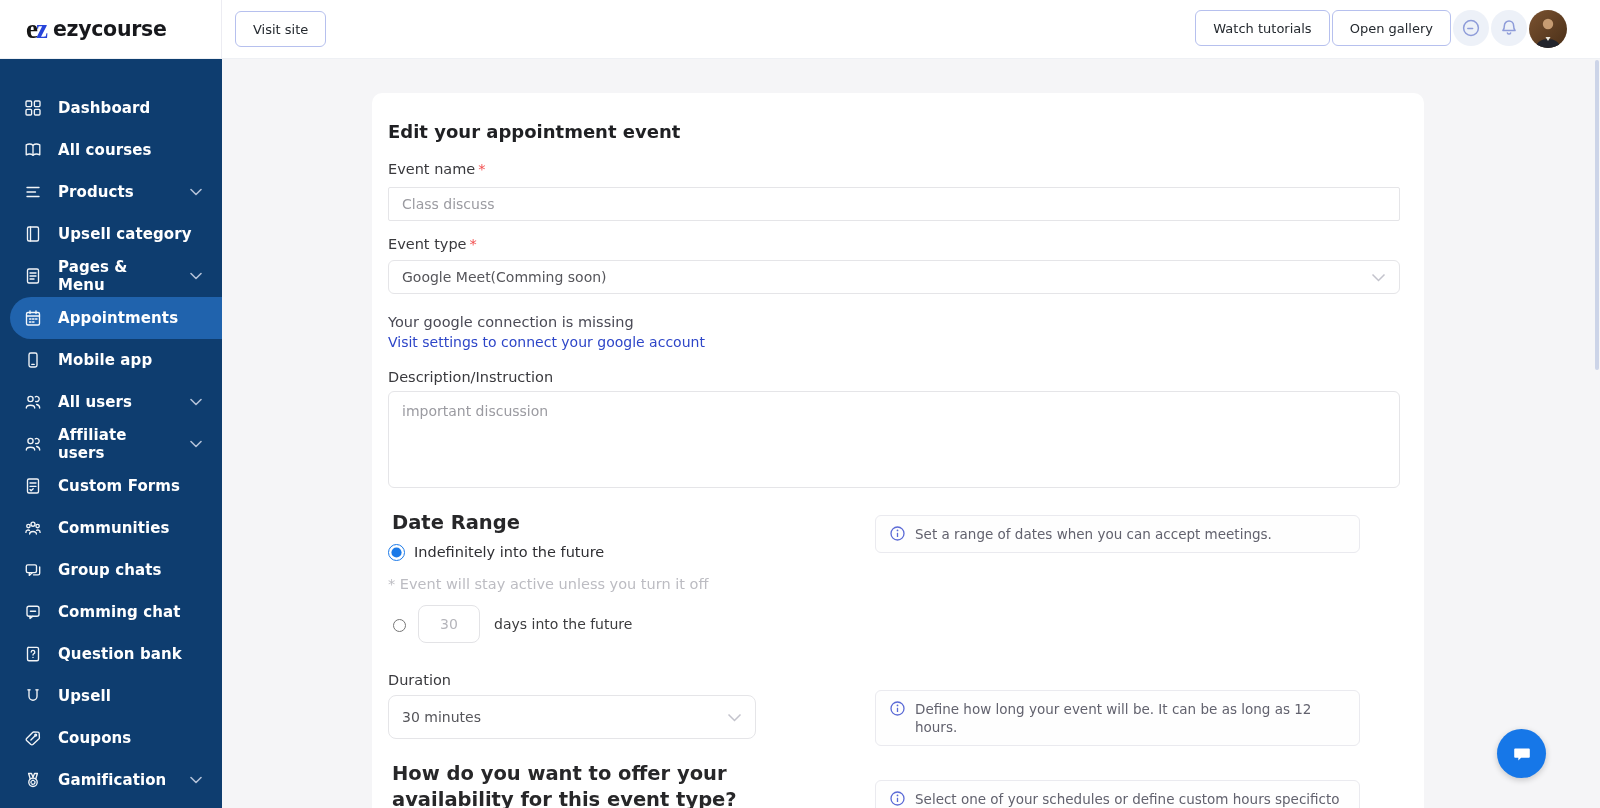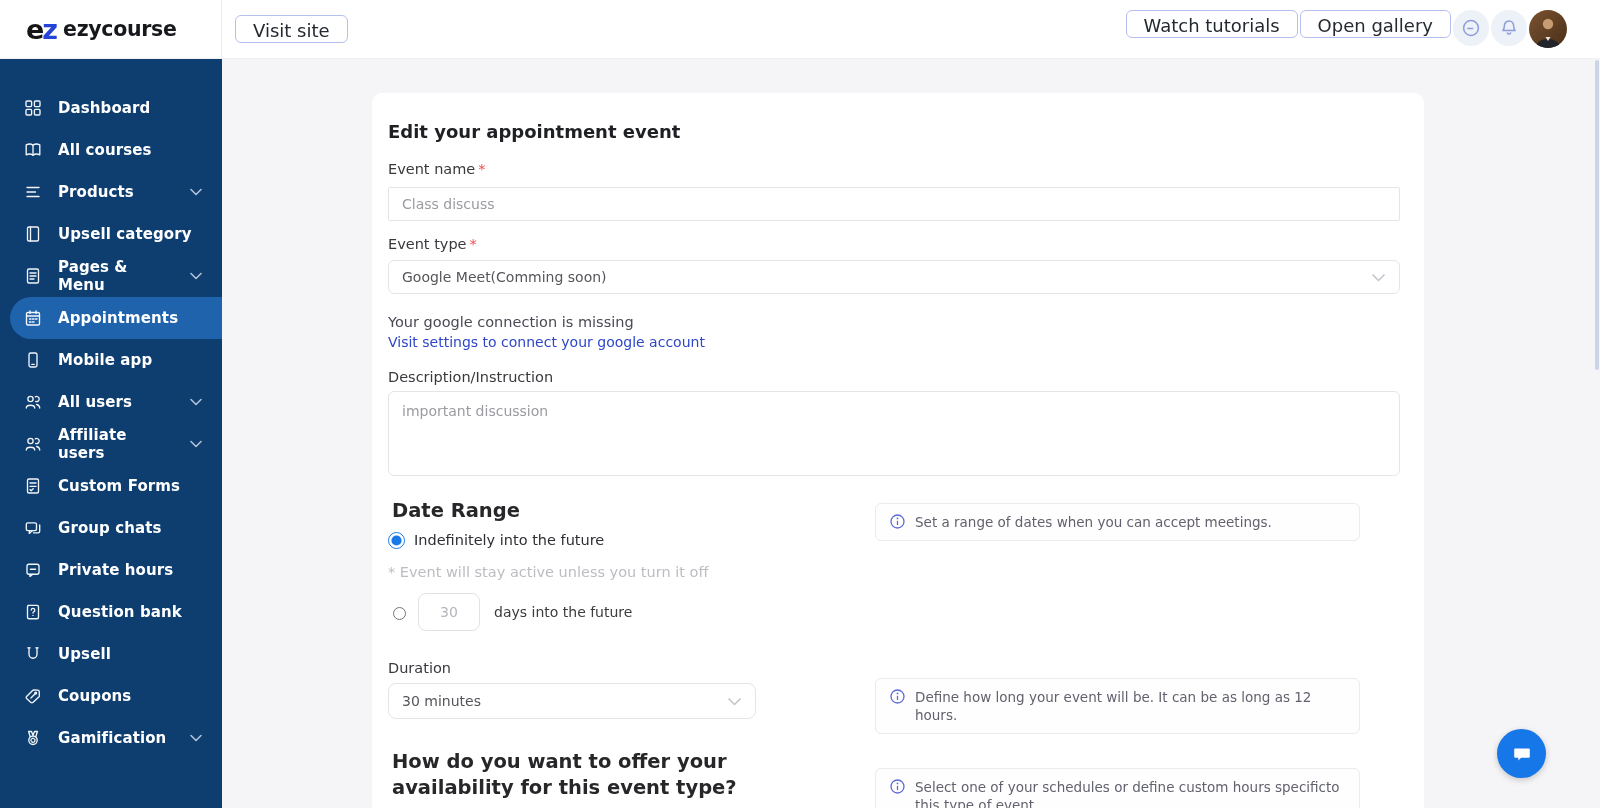--- a/index.html
+++ b/index.html
@@ -4,25 +4,25 @@
 <style>
   * { box-sizing: border-box; }
   html, body { margin:0; padding:0; width:1600px; height:808px; overflow:hidden;
     font-family:"DejaVu Sans","Liberation Sans",sans-serif; background:#fff; }
 
   
   .header { position:absolute; top:0; left:0; width:1600px; height:59px; background:#fff;
     border-bottom:1px solid #eef0f4; display:flex; align-items:center; z-index:5; }
   .logo-area { width:222px; height:100%; display:flex; align-items:center; padding-left:26px;
     border-right:1px solid #ececf2; flex:none; }
-  .logo-mark { font-size:27px; font-weight:800; letter-spacing:-2px; color:#161616; line-height:1; }
+  .logo-mark { font-size:27px; font-weight:800; letter-spacing:-2px; color:#161616; line-height:1;font-family:Liberation Serif, serif; }
   .logo-mark .z { color:#2744da; }
   .logo-text { margin-left:7px; font-size:20.5px; font-weight:700; color:#17181c; letter-spacing:-.3px; }
-  .btn { background:#fff; border:1px solid #b6c0ee; border-radius:6px; height:28px; padding:4px 17px;
-    font-size:18px; color:#24292f; font-weight:500; font-family:inherit; cursor:pointer; }
+  .btn { background:#fff; border:1px solid #b6c0ee; border-radius:6px; height:36px; padding:4px 17px;
+    font-size:13px; color:#24292f; font-weight:500; font-family:inherit; cursor:pointer; }
   .visit-btn { margin-left:13px; }
   .header-right { margin-left:auto; display:flex; gap:2px; padding-right:33px; }
   .icon-circle { width:36px; height:36px; border-radius:50%; background:#edf1f8; display:flex;
     align-items:center; justify-content:center; cursor:pointer; }
   .avatar { width:38px; height:38px; border-radius:50%; overflow:hidden; flex:none; cursor:pointer; }
 
   
   .sidebar { position:absolute; top:59px; left:0; width:222px; height:749px; background:#0e3d6f;
     padding-top:28px; overflow:hidden; }
   .side-item { display:flex; align-items:center; height:42px; padding-left:24px; gap:16px;
@@ -44,21 +44,21 @@
   .text-input { margin-top:8px; width:100%; height:34px; border:1px solid #e5e5e8; border-radius:2px;
     padding:0 13px; font-size:14px; color:#4a4a50; font-family:inherit; outline:none; }
   .text-input::placeholder, textarea::placeholder { color:#9b9ba1; opacity:1; }
   .select { margin-top:6px; width:100%; height:34px; border:1px solid #e5e5e8; border-radius:6px;
     display:flex; align-items:center; padding:0 13px; font-size:14px; color:#55555a; cursor:pointer;
     background:#fff; }
   .select .chev { margin-left:auto; display:flex; }
   .warn-msg { margin-top:19px; font-size:14.5px; color:#4a4a55; line-height:19px; }
   .warn-link { font-size:14px; color:#2e46c8; line-height:19px; cursor:pointer; text-decoration:none;
     display:inline-block; }
-  .textarea { margin-top:4px; width:100%; height:85px; border:1px solid #e5e5e8; border-radius:6px;
+  .textarea { margin-top:4px; width:100%; height:97px; border:1px solid #e5e5e8; border-radius:6px;
     padding:11px 13px; font-size:14px; color:#4a4a50; font-family:inherit; resize:none; outline:none; }
 
   .section { display:flex; align-items:flex-start; }
   .section-left { flex:none; }
   .section-right { width:485px; margin-left:auto; margin-right:40px; flex:none; }
   .sec-title { font-size:19.5px; font-weight:600; color:#272729; line-height:26px; margin:4px; }
   .sub-label { margin-top:5px; font-size:14.5px; font-weight:600; color:#2f2f31; line-height:19px; }
   .radio-row { margin-top:7px; display:flex; align-items:center; gap:9px; }
   .radio-row input[type=radio] { width:17px; height:17px; margin:0; accent-color:#1a79e8; cursor:pointer; }
   .radio-label { font-size:14.5px; color:#2f2f33; line-height:18px; }
@@ -276,39 +276,54 @@
               <polyline points="6,12.6 7.1,13.7 9.2,11.8"></polyline>
             </g>
           </svg>
         </span>
         <span class="side-label">Custom Forms</span>
       </div>
       <div class="side-item">
         <span class="side-icon">
           <svg viewBox="0 0 18 18">
             <g fill="none" stroke="#ffffff" stroke-width="1.35" stroke-linecap="round" stroke-linejoin="round">
+              <circle cx="9" cy="5.2" r="2"></circle>
+              <circle cx="4.4" cy="7" r="1.7"></circle>
+              <circle cx="13.6" cy="7" r="1.7"></circle>
+              <path d="M5.6 15 C5.6 11.6 12.4 11.6 12.4 15"></path>
+              <path d="M1.9 13.4 C1.9 11 4.4 10.7 5.4 11.4"></path>
+              <path d="M16.1 13.4 C16.1 11 13.6 10.7 12.6 11.4"></path>
+            </g>
+          </svg>
+        </span>
+        <span class="side-label">Communities</span>
+      </div>
+      <div class="side-item">
+        <span class="side-icon">
+          <svg viewBox="0 0 18 18">
+            <g fill="none" stroke="#ffffff" stroke-width="1.35" stroke-linecap="round" stroke-linejoin="round">
               <rect x="2.3" y="3.8" width="10.2" height="7.8" rx="1.5"></rect>
               <path d="M5.3 11.6 v2.8 l3.2 -2.8"></path>
               <path d="M15.7 6 v6.2 a1.6 1.6 0 0 1 -1.6 1.6 h-4.6"></path>
             </g>
           </svg>
         </span>
         <span class="side-label">Group chats</span>
       </div>
       <div class="side-item">
         <span class="side-icon">
           <svg viewBox="0 0 18 18">
             <g fill="none" stroke="#ffffff" stroke-width="1.35" stroke-linecap="round" stroke-linejoin="round">
               <rect x="3" y="3.2" width="12" height="10" rx="2"></rect>
               <line x1="6.4" y1="8.2" x2="11.6" y2="8.2"></line>
               <path d="M6 13.2 v2.4 l2.8 -2.4"></path>
             </g>
           </svg>
         </span>
-        <span class="side-label">Private hours</span>
+        <span class="side-label">Comming chat</span>
       </div>
       <div class="side-item">
         <span class="side-icon">
           <svg viewBox="0 0 18 18">
             <g fill="none" stroke="#ffffff" stroke-width="1.35" stroke-linecap="round" stroke-linejoin="round">
               <rect x="3.5" y="2.3" width="11" height="13.4" rx="1.5"></rect>
               <path d="M7.2 7 a1.8 1.8 0 1 1 2.4 1.9 c-.5.2-.6.6-.6 1.1"></path>
               <line x1="9" y1="12.3" x2="9" y2="12.4"></line>
             </g>
           </svg>
@@ -410,21 +425,21 @@
           </span>
           <span>Set a range of dates when you can accept meetings.</span>
         </div>
       </div>
     </div>
 
     
     <div class="section sec-duration">
       <div class="section-left" style="width:470px">
         <div class="field-label" style="margin-top:0">Duration</div>
-        <div class="select duration-select" style="margin-top:5px;height:36px;border-radius:8px">
+        <div class="select duration-select" style="margin-top:5px;height:44px;border-radius:8px">
           <span>30 minutes</span>
           <span class="chev">
             <svg width="15" height="9" viewBox="0 0 15 9">
                 <polyline points="1.5,1.5 7.5,7.5 13.5,1.5" fill="none" stroke="#c3c3cc" stroke-width="1.5"></polyline>
               </svg>
           </span>
         </div>
       </div>
       <div class="section-right">
         <div class="info-box">

